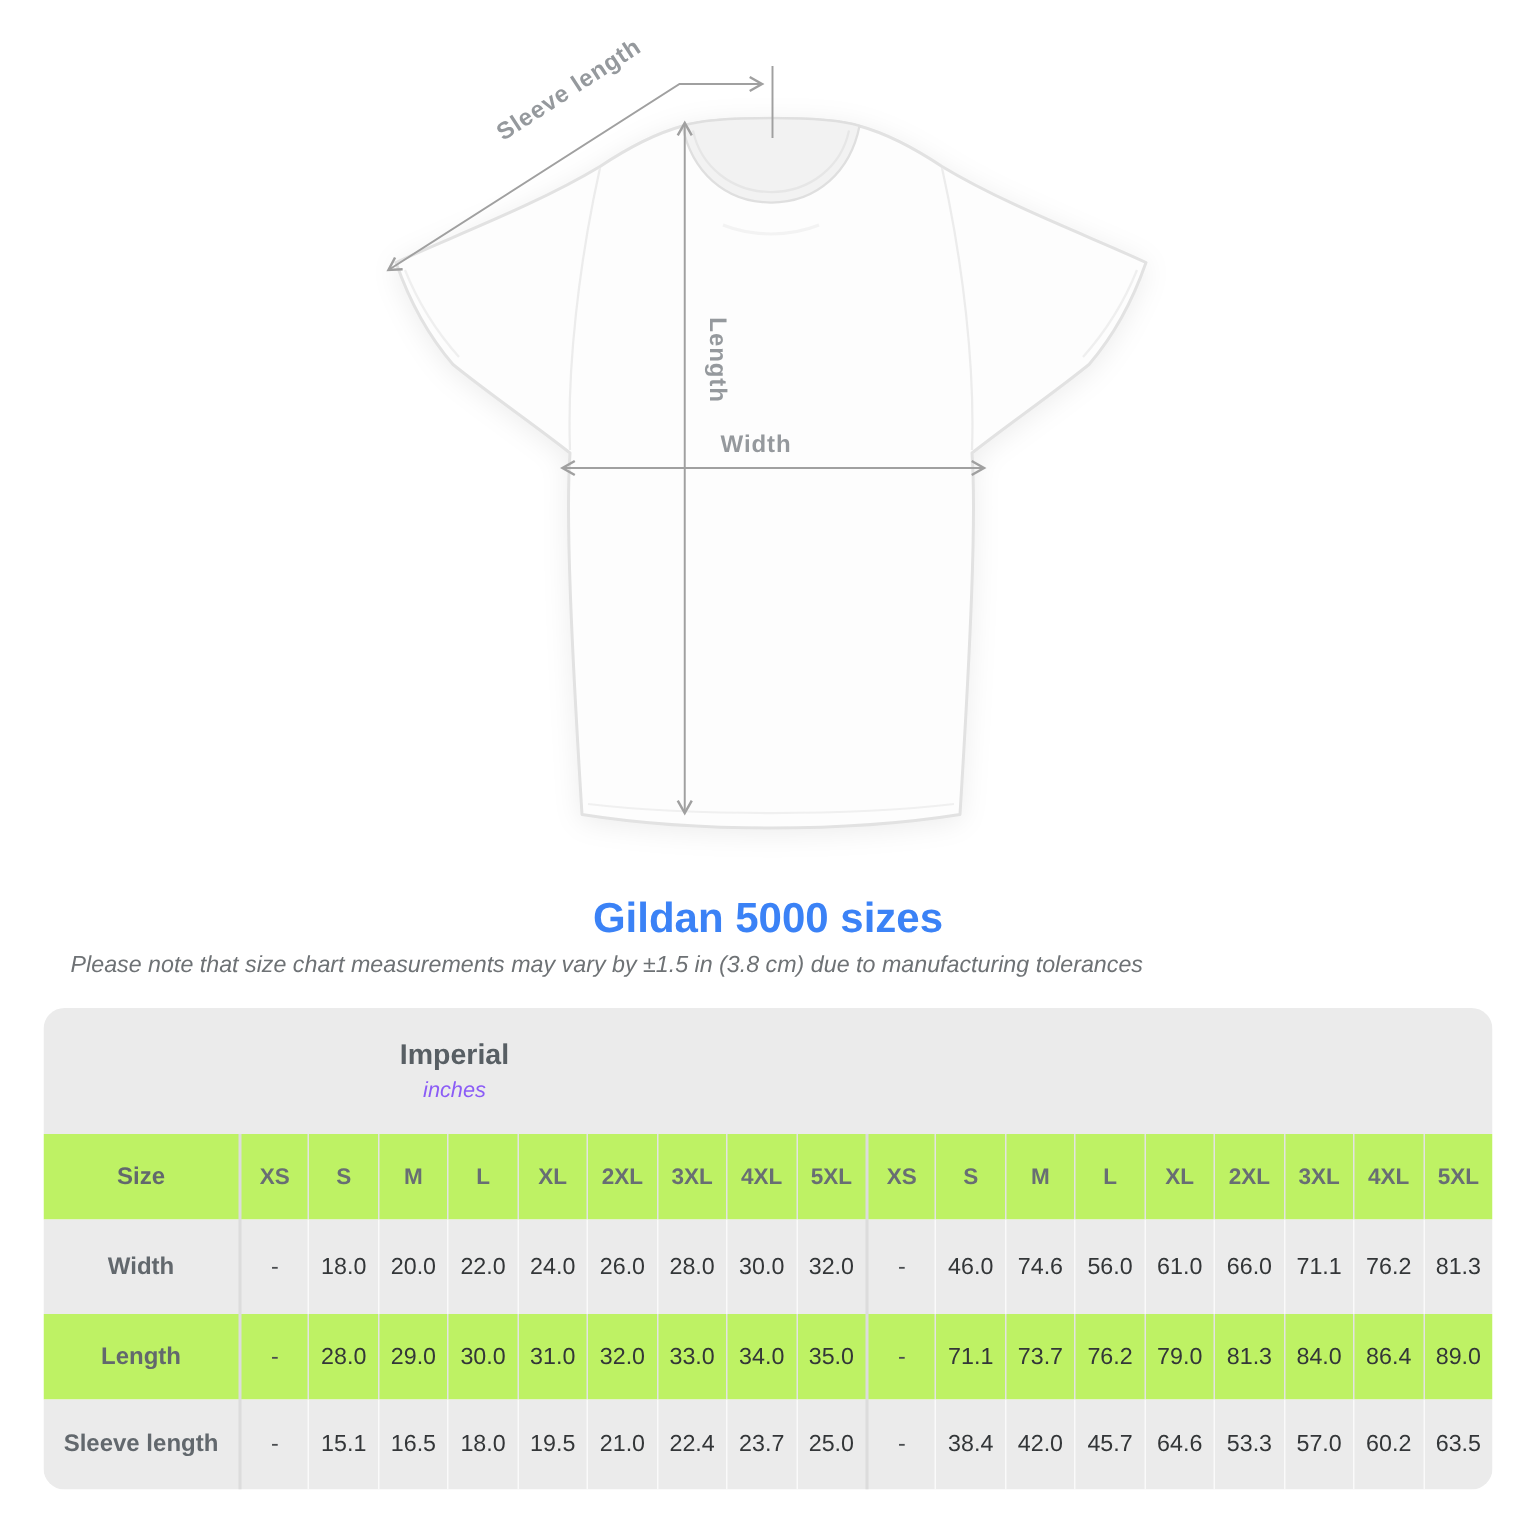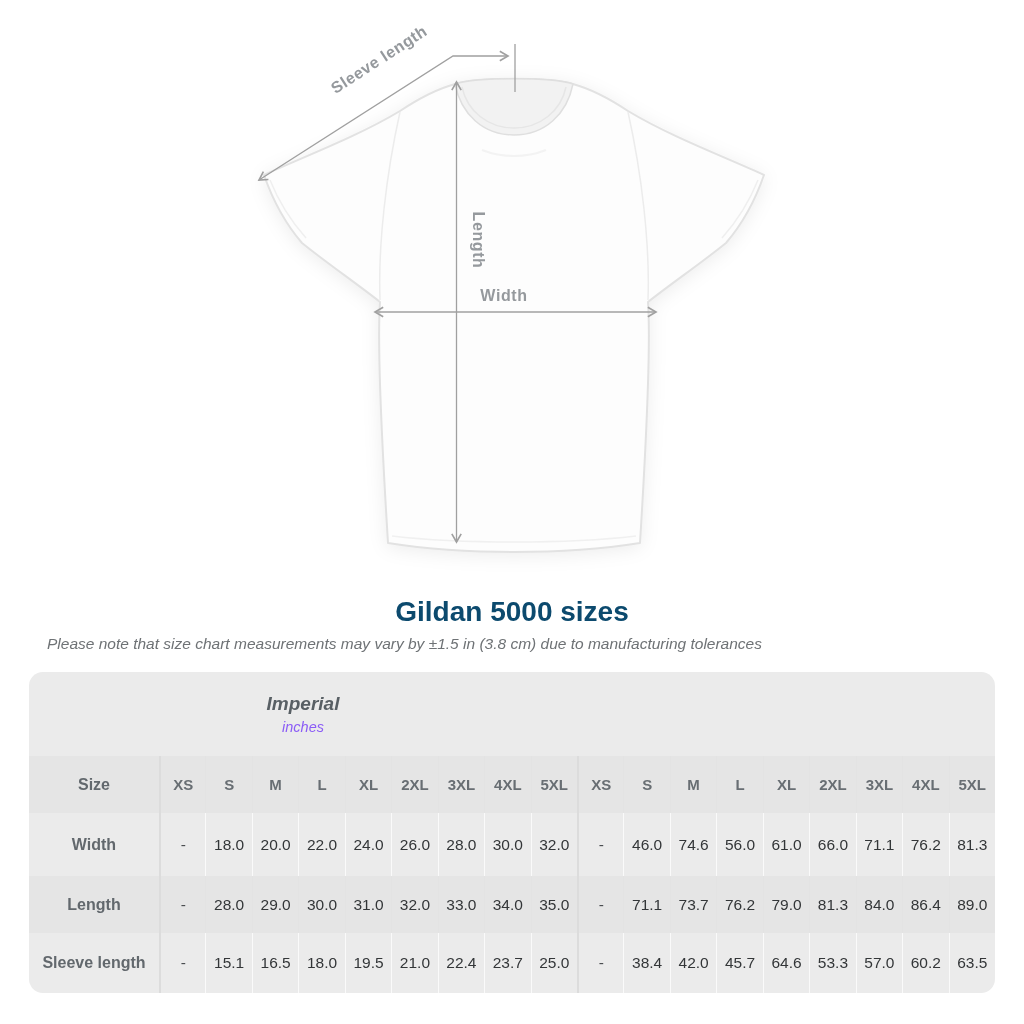--- a/index.html
+++ b/index.html
@@ -8,42 +8,42 @@
 
   
   .shirt-area{position:absolute;top:0;left:0;width:1024px;height:588px;}
   .shirt-area svg{display:block;}
   .shirt-body{filter:drop-shadow(0 3px 9px rgba(0,0,0,0.07));}
   svg text{font-family:"Liberation Sans","DejaVu Sans",sans-serif;font-size:16px;
            font-weight:700;fill:#95999d;letter-spacing:.6px;}
 
   
   .title{position:absolute;top:596px;left:0;width:1024px;text-align:center;
-         font-size:28px;font-weight:700;color:#0c4a6e;margin:0;}
+         font-size:28px;font-weight:700;color:#3b82f6;margin:0;}
   .subtitle{position:absolute;top:635px;left:0;width:809px;text-align:center;
             font-style:italic;font-size:15.5px;color:#6e7275;margin:0;}
 
   
   .size-table{position:absolute;top:672px;left:29px;width:966px;height:321px;
               border-radius:14px;overflow:hidden;background:#ffffff;}
   .grid-row{display:grid;grid-template-columns:130px repeat(18,1fr);}
   .units-row{display:grid;grid-template-columns:130px repeat(18,1fr);
              background:#ebebeb;height:84px;}
   .unit{display:flex;flex-direction:column;align-items:center;justify-content:center;
         color:#585f64;}
   .unit-left{grid-column:1/11;}
   .unit-right{grid-column:11/20;}
-  .u-label{font-size:19px;font-weight:700;font-style:italic;}
+  .u-label{font-size:19px;font-weight:700;}
   .u-sub{font-size:14.5px;font-style:italic;margin-top:4px;color:#8b5cf6;}
 
   .row-sizes{height:57px;}
   .row-d0{height:63px;}
   .row-d1{height:57px;}
   .row-d2{height:60px;}
-  .row-white{background:#e5e5e5;}
+  .row-white{background:#bef264;}
   .row-gray{background:#ebebeb;}
 
   .cell{display:flex;align-items:center;justify-content:center;
         font-size:15.5px;color:#333638;}
   .cell.hdr{font-weight:700;color:#686e73;font-size:15px;}
   .cell.size-col{font-weight:700;color:#62686d;font-size:16px;}
   .cell.dash{color:#4a4d50;}
   .row-white .cell.bl{border-left:1px solid #e3e3e3;}
   .row-gray  .cell.bl{border-left:1px solid #fafafa;}
   .row-white .cell.major, .row-gray .cell.major{border-left:2px solid #dcdcdc;}

